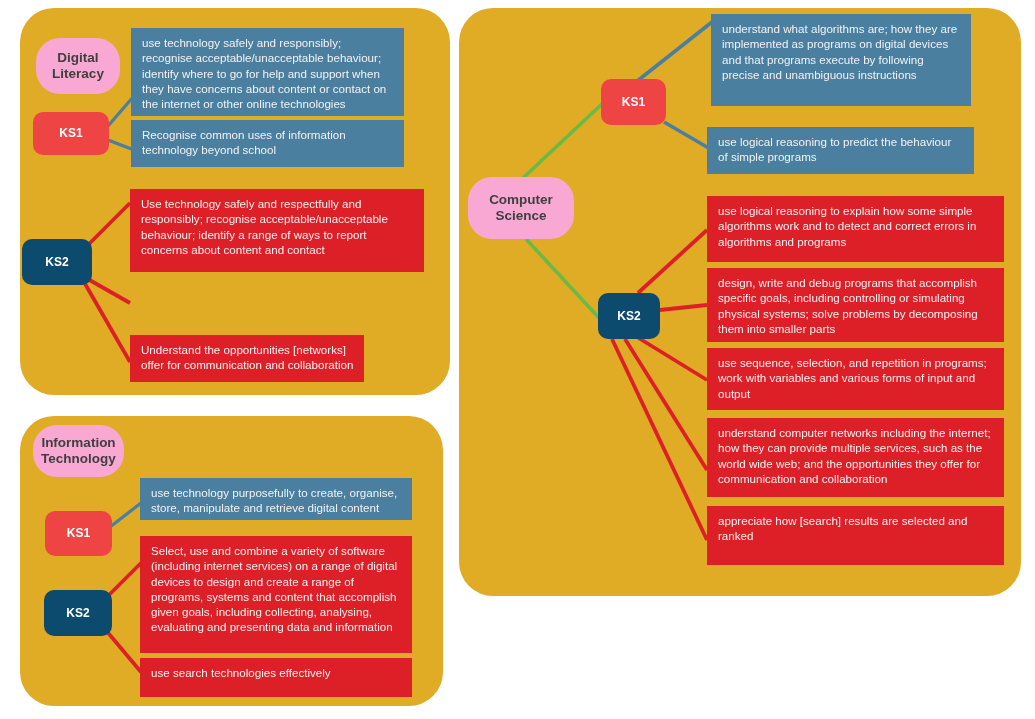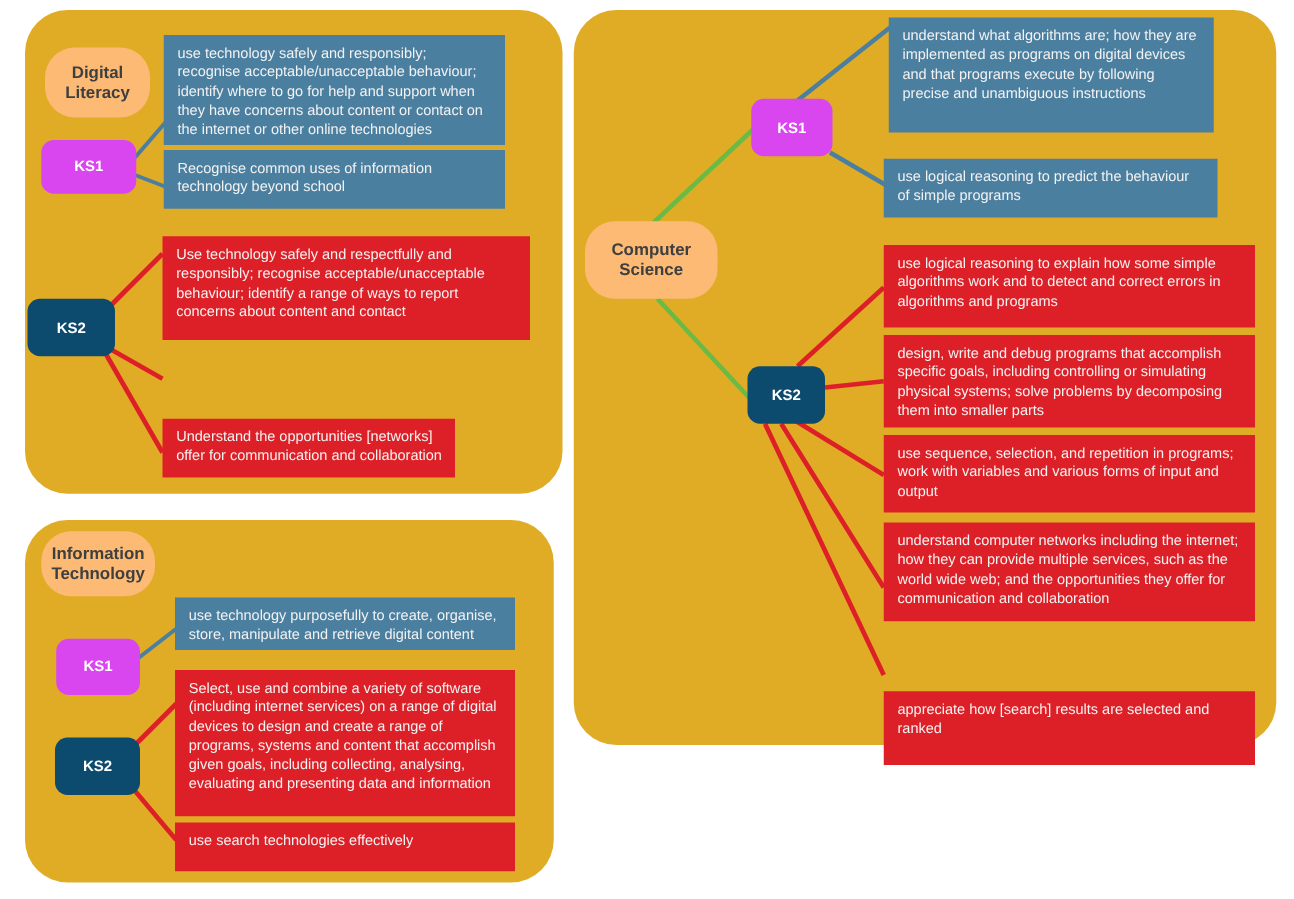--- a/index.html
+++ b/index.html
@@ -30,27 +30,27 @@
     border-radius: 10px;
     display: flex;
     align-items: center;
     justify-content: center;
     text-align: center;
     font-weight: bold;
     line-height: 1.22;
     z-index: 6;
   }
   .node-green {
-    background: #fdba74;
+    background: #f9a8d4;
     color: #3f3f3f;
     font-size: 13.5px;
     border-radius: 24px;
   }
   .node-blue {
-    background: #d946ef;
+    background: #ef4444;
     color: #ffffff;
     font-size: 12px;
   }
   .node-red {
     background: #0c4a6e;
     color: #ffffff;
     font-size: 12px;
   }
   .stmt {
     position: absolute;
@@ -149,15 +149,15 @@
   <div class="stmt stmt-blue" style="left:707px; top:127px; width:267px; height:47px;">use logical reasoning to predict the behaviour of simple programs</div>
 
   <div class="stmt stmt-red" style="left:707px; top:196px; width:297px; height:66px;">use logical reasoning to explain how some simple algorithms work and to detect and correct errors in algorithms and programs</div>
 
   <div class="stmt stmt-red" style="left:707px; top:268px; width:297px; height:74px;">design, write and debug programs that accomplish specific goals, including controlling or simulating physical systems; solve problems by decomposing them into smaller parts</div>
 
   <div class="stmt stmt-red" style="left:707px; top:418px; width:297px; height:79px;">understand computer networks including the internet; how they can provide multiple services, such as the world wide web; and the opportunities they offer for communication and collaboration</div>
 
   <div class="stmt stmt-red" style="left:707px; top:348px; width:297px; height:62px;">use sequence, selection, and repetition in programs; work with variables and various forms of input and output</div>
 
-  <div class="stmt stmt-red" style="left:707px; top:506px; width:297px; height:59px;margin-top:47px;">appreciate how [search] results are  selected and ranked</div>
+  <div class="stmt stmt-red" style="left:707px; top:506px; width:297px; height:59px;">appreciate how [search] results are  selected and ranked</div>
 
 </div>
 
 </body></html>

